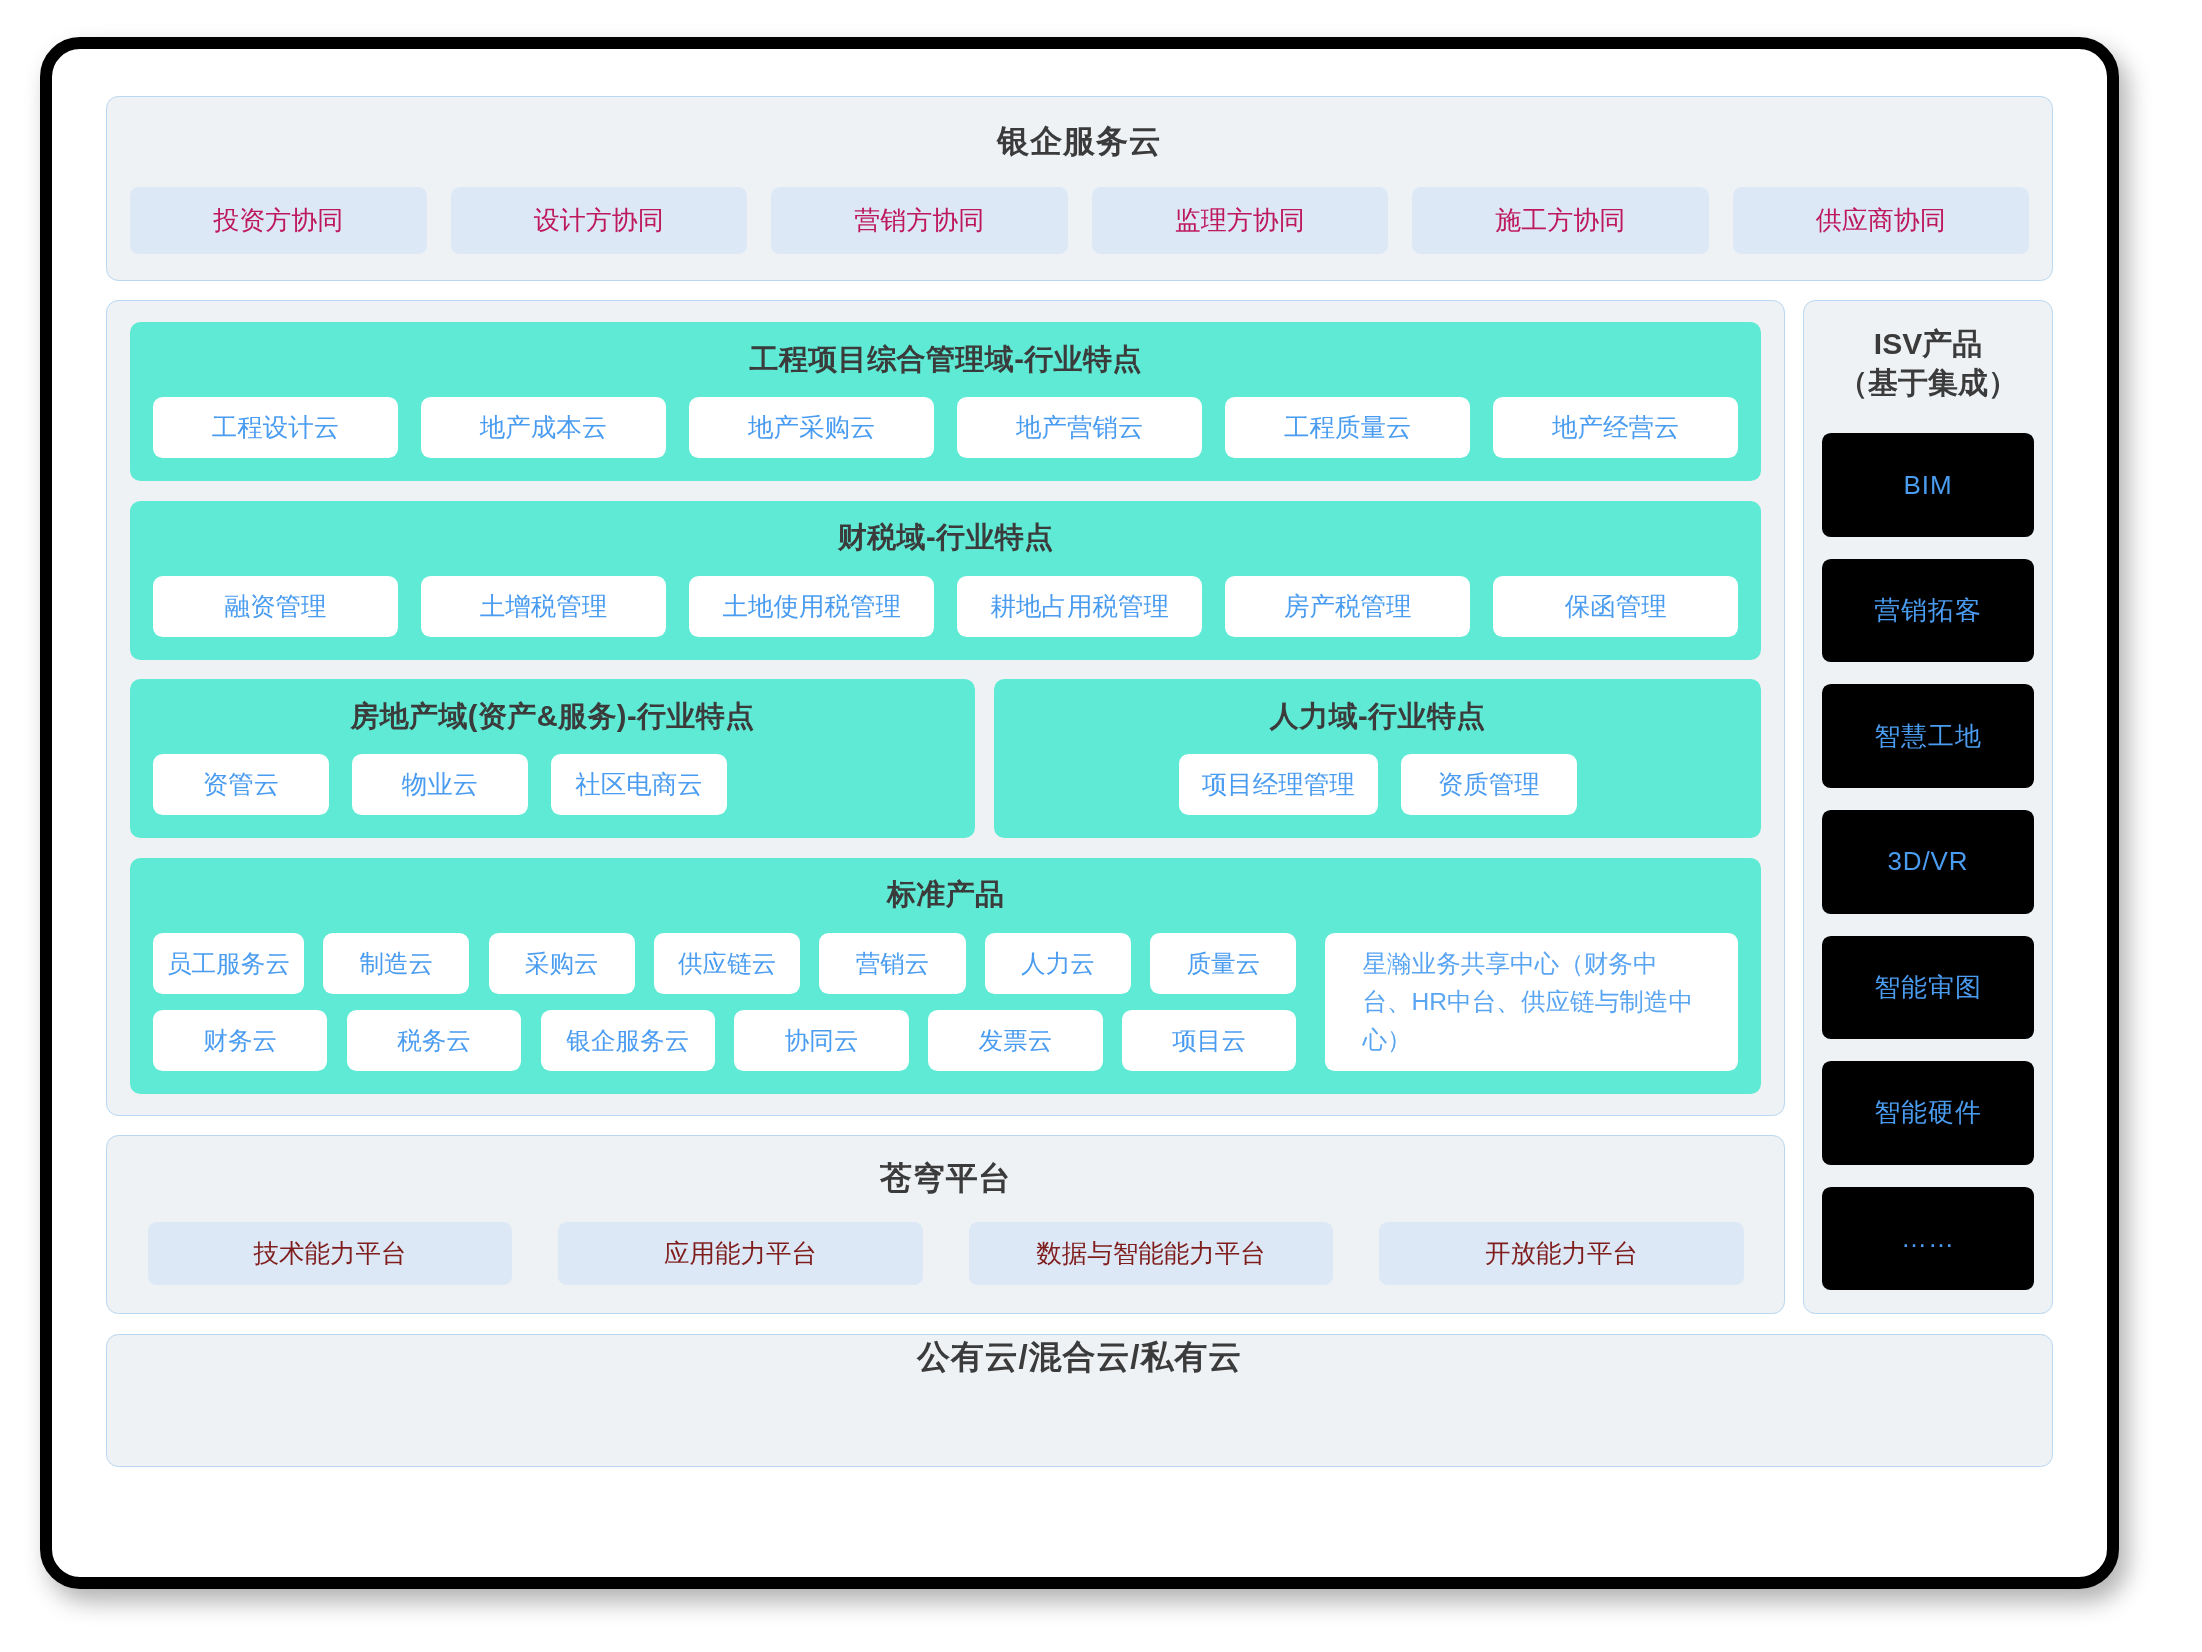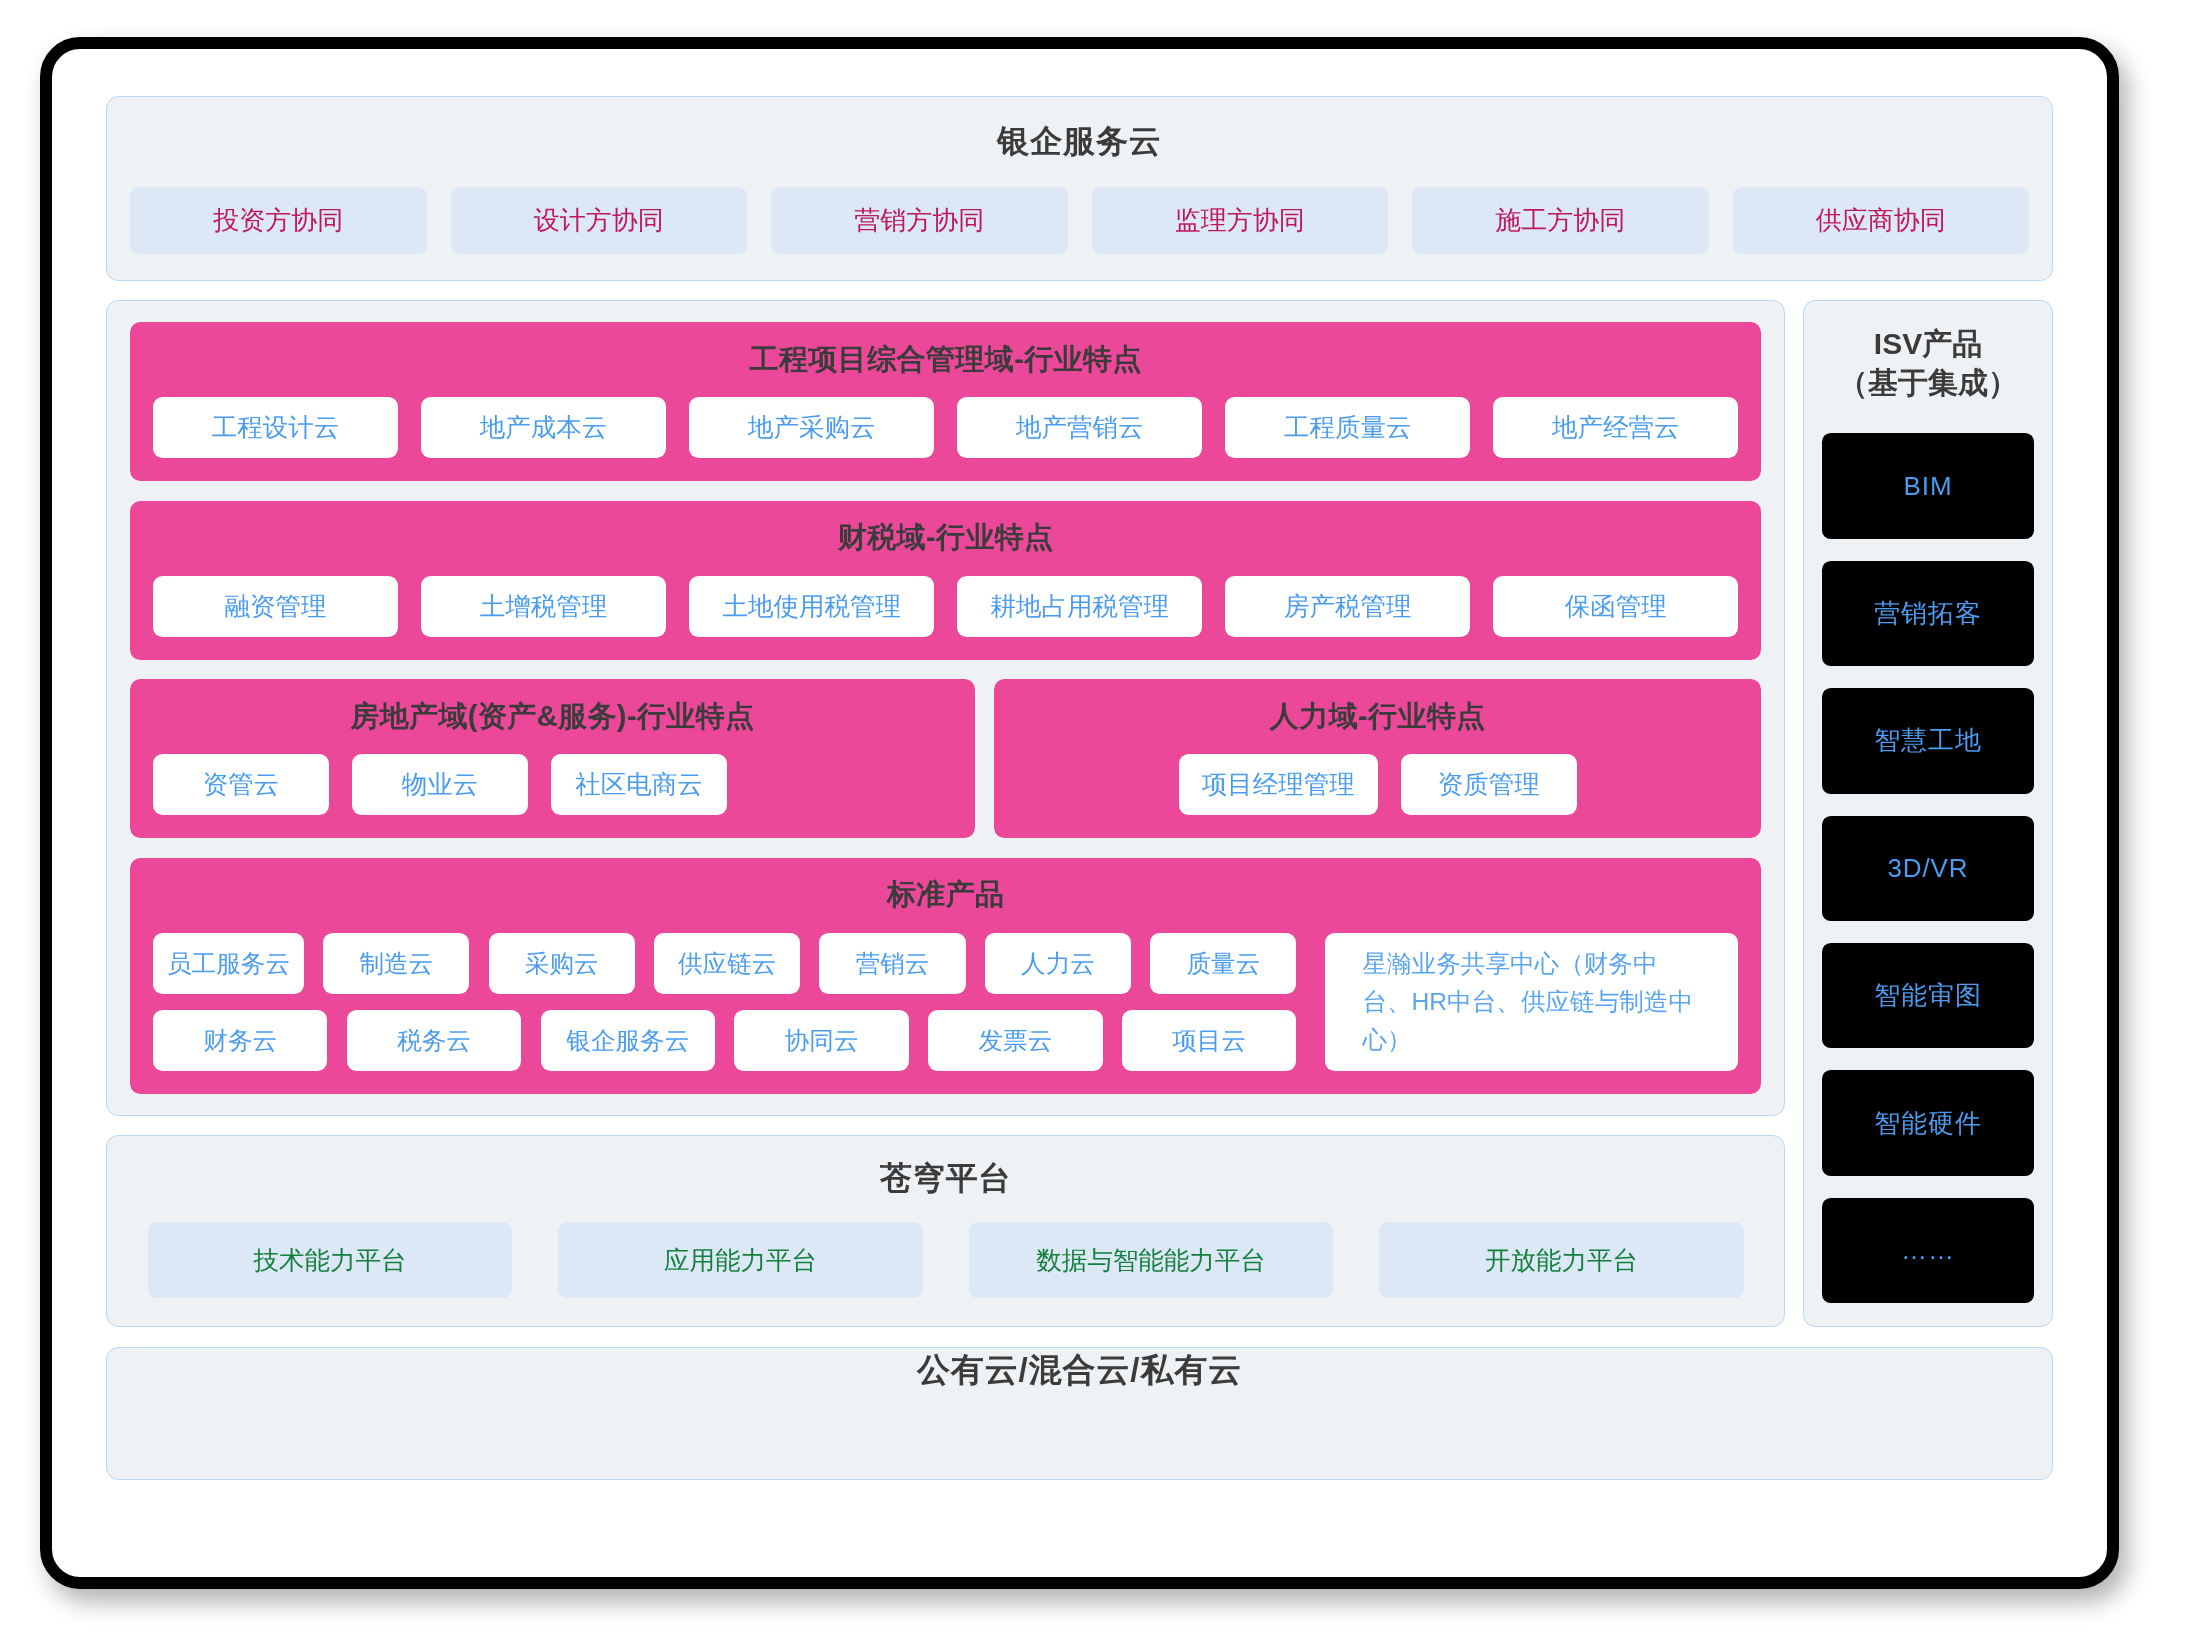--- a/index.html
+++ b/index.html
@@ -95,21 +95,21 @@
 
   .domains-panel {
     padding: 21px 23px 21px 23px;
     display: flex;
     flex-direction: column;
     gap: 19.3px;
   }
 
   
   .group {
-    background: #ec4899;
+    background: #5eead4;
     border-radius: 10.5px;
     padding: 17.6px 23px 23px 23px;
     box-sizing: border-box;
   }
   .group-title {
     text-align: center;
     color: #3b3b3b;
     font-size: 29px;
     font-weight: 700;
     margin-bottom: 17.6px;
@@ -182,25 +182,25 @@
   .platform .panel-title { margin-bottom: 21px; }
   .pf-row {
     display: flex;
     gap: 46px;
     padding: 0 17.6px;
   }
   .pf-chip {
     flex: 1 1 0;
     background: #dce8f6;
     border-radius: 8.8px;
-    height: 76px;
-    display: flex;
-    align-items: center;
-    justify-content: center;
-    color: #15803d;
+    height: 63px;
+    display: flex;
+    align-items: center;
+    justify-content: center;
+    color: #7f1d1d;
     font-size: 25.5px;
   }
 
   
   .isv {
     flex: 0 0 250px;
     padding: 23px 17.6px 23px 17.6px;
     display: flex;
     flex-direction: column;
     align-items: stretch;

